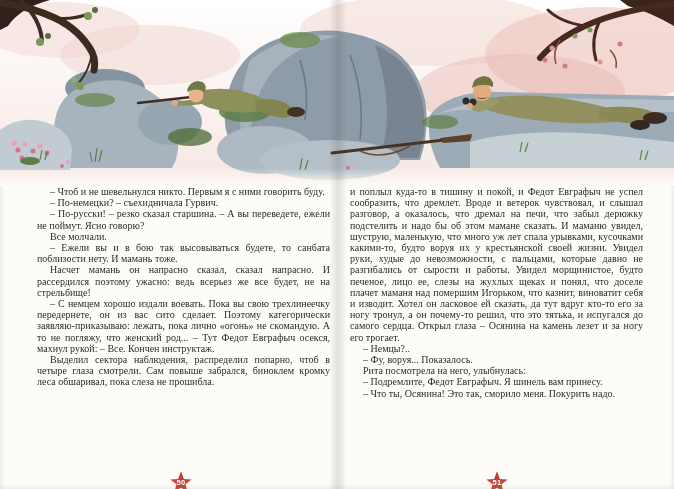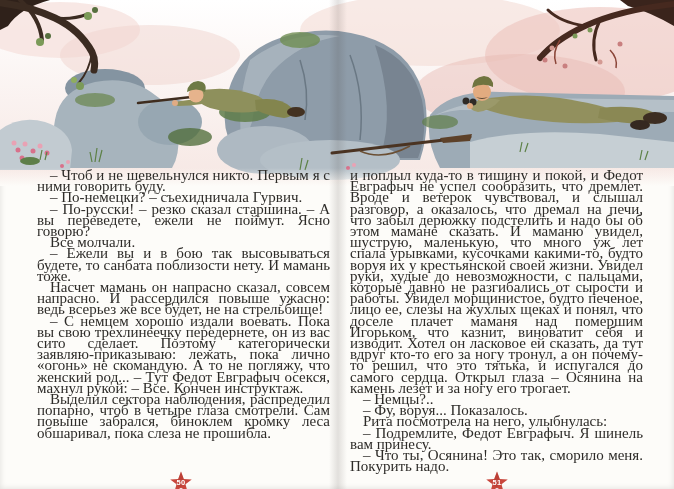--- a/index.html
+++ b/index.html
@@ -9,22 +9,22 @@
     font-family:"Liberation Serif", serif;
     box-shadow:inset 0 0 6px rgba(0,0,0,.12);
   }
   .illustration{position:absolute;top:0;left:0;display:block;}
   .gutter{
     position:absolute;top:0;left:329px;width:18px;height:100%;
     background:linear-gradient(90deg,rgba(70,60,55,0) 0%,rgba(70,60,55,.15) 50%,rgba(70,60,55,0) 100%);
     pointer-events:none;
   }
   .text-column{
-    position:absolute;top:170px;width:293px;
-    font-size:15px;line-height:11.2px;color:#2d2b28;
+    position:absolute;top:186px;width:293px;
+    font-size:10px;line-height:11.2px;color:#2d2b28;
     text-align:justify;hyphens:auto;-webkit-hyphens:auto;
   }
   .text-column.left{left:37px;}
   .text-column.right{left:350px;}
   .text-column p{margin:0;text-indent:13px;}
   .text-column p.no-indent{text-indent:0;}
   .page-star{position:absolute;top:469px;width:26px;height:26px;}
   .page-star.left{left:168px;}
   .page-star.right{left:484px;}
   .page-star svg{position:absolute;top:0;left:0;}
@@ -175,21 +175,21 @@
   </svg>
 
   <div class="gutter"></div>
 
   <div class="text-column left" lang="ru">
       <p>– Чтоб и не шевельнулся никто. Первым я с ними говорить буду.</p>
       <p>– По-немецки? – съехидничала Гурвич.</p>
       <p>– По-русски! – резко сказал старшина. – А вы переведете, ежели не поймут. Ясно говорю?</p>
       <p>Все молчали.</p>
       <p>– Ежели вы и в бою так высовываться будете, то санбата поблизости нету. И мамань тоже.</p>
-      <p>Насчет мамань он напрасно сказал, совсем напрасно. И рассердился повыше ужасно: ведь всерьез же все будет, не на стрельбище!</p>
+      <p>Насчет мамань он напрасно сказал, сказал напрасно. И рассердился поэтому ужасно: ведь всерьез же все будет, не на стрельбище!</p>
       <p>– С немцем хорошо издали воевать. Пока вы свою трехлинеечку передернете, он из вас сито сделает. Поэтому категорически заявляю-приказываю: лежать, пока лично «огонь» не скомандую. А то не погляжу, что женский род... – Тут Федот Евграфыч осекся, махнул рукой: – Все. Кончен инструктаж.</p>
       <p>Выделил сектора наблюдения, распределил попарно, чтоб в четыре глаза смотрели. Сам повыше забрался, биноклем кромку леса обшаривал, пока слеза не прошибла.</p>
     </div>
 
   <div class="text-column right" lang="ru">
       <p class="no-indent">и поплыл куда-то в тишину и покой, и Федот Евграфыч не успел сообразить, что дремлет. Вроде и ветерок чувствовал, и слышал разговор, а оказалось, что дремал на печи, что забыл дерюжку подстелить и надо бы об этом мамане сказать. И маманю увидел, шуструю, маленькую, что много уж лет спала урывками, кусочками какими-то, будто воруя их у крестьянской своей жизни. Увидел руки, худые до невозможности, с пальцами, которые давно не разгибались от сырости и работы. Увидел морщинистое, будто печеное, лицо ее, слезы на жухлых щеках и понял, что доселе плачет маманя над помершим Игорьком, что казнит, виноватит себя и изводит. Хотел он ласковое ей сказать, да тут вдруг кто-то его за ногу тронул, а он почему-то решил, что это тятька, и испугался до самого сердца. Открыл глаза – Осянина на камень лезет и за ногу его трогает.</p>
       <p>– Немцы?..</p>
       <p>– Фу, воруя... Показалось.</p>
       <p>Рита посмотрела на него, улыбнулась:</p>
       <p>– Подремлите, Федот Евграфыч. Я шинель вам принесу.</p>

